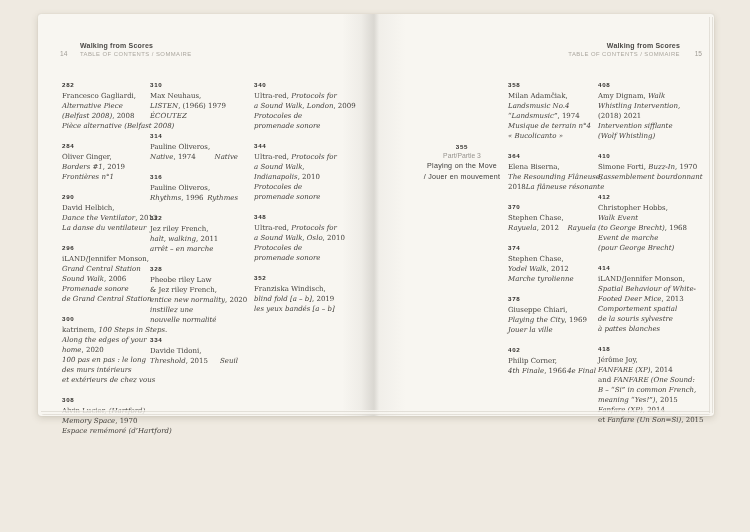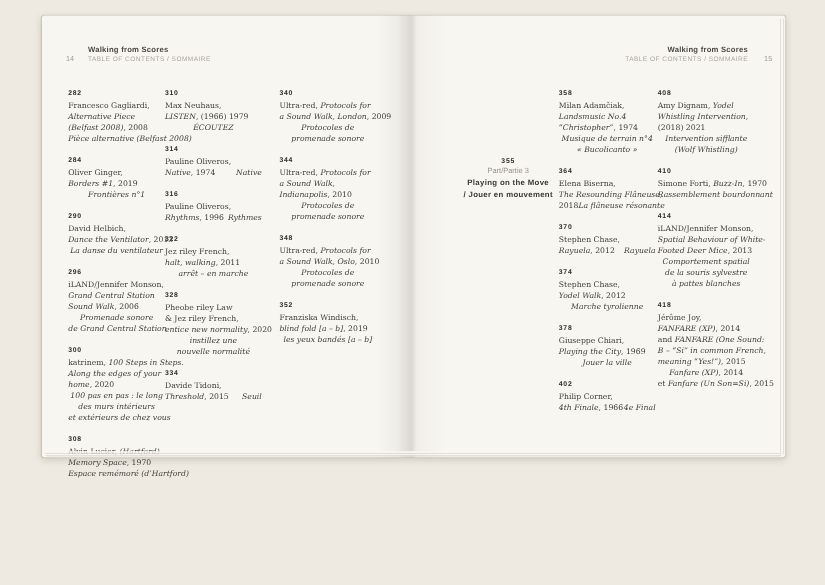--- a/index.html
+++ b/index.html
@@ -48,32 +48,32 @@
   .col{position:absolute;top:67px;width:88px;color:#403e3a;}
   .c1{left:24px;} .c2{left:112px;} .c3{left:216px;}
   .rc2{left:132px;} .rc3{left:222px;}
   .entry{margin-bottom:11px;}
   .num{
     font-family:"Liberation Sans",sans-serif;font-size:6.2px;font-weight:bold;
     color:#2f2d2a;letter-spacing:.7px;line-height:8px;margin-bottom:2px;
   }
   .line{font-size:7px;line-height:10px;white-space:nowrap;}
   .al-l{text-align:left;}
-  .al-r{text-align:center;}
+  .al-r{text-align:left;}
   .al-s{display:flex;justify-content:space-between;}
   .it{font-style:italic;}
   .ro{font-style:normal;}
   
   .part{
     position:absolute;left:40px;top:128px;width:92px;text-align:center;
     font-family:"Liberation Sans",sans-serif;
   }
   .part .pnum{font-size:6.2px;font-weight:bold;color:#2f2d2a;letter-spacing:.7px;line-height:9px;}
   .part .plabel{font-size:6.8px;color:#97938e;line-height:10px;}
-  .part .ptitle{font-size:7.1px;font-weight:bold;color:#3a3836;letter-spacing:.3px;line-height:10.5px;}
+  .part .ptitle{font-size:7.1px;font-weight:normal;color:#3a3836;letter-spacing:.3px;line-height:10.5px;}
 </style>
 </head>
 <body>
 
 <div class="book">
   <div class="spine"></div>
 
   <div class="page page-left">
     <div class="pagenum pagenum-left">14</div>
     <div class="hdr hdr-left">
@@ -214,21 +214,21 @@
       <div class="plabel">Part/Partie 3</div>
       <div class="ptitle">Playing on the Move</div>
       <div class="ptitle">/ Jouer en mouvement</div>
     </div>
 
     <div class="col rc2">
         <div class="entry">
           <div class="num">358</div>
           <div class="line al-l"><span class="ro">Milan Adamčiak,</span></div>
           <div class="line al-l"><span class="it">Landsmusic No.4</span></div>
-          <div class="line al-l"><span class="it">“Christopher”</span><span class="ro">, 1974</span></div>
+          <div class="line al-l"><span class="it">“Landsmusic”</span><span class="ro">, 1974</span></div>
           <div class="line al-r"><span class="it">Musique de terrain n°4</span></div>
           <div class="line al-r"><span class="it">« Bucolicanto »</span></div>
         </div>
         <div class="entry">
           <div class="num">364</div>
           <div class="line al-l"><span class="ro">Elena Biserna,</span></div>
           <div class="line al-l"><span class="it">The Resounding Flâneuse,</span></div>
           <div class="line al-s">
             <span><span class="ro">2018</span></span>
             <span><span class="it">La flâneuse résonante</span></span>
@@ -259,30 +259,38 @@
           <div class="line al-l"><span class="ro">Philip Corner,</span></div>
           <div class="line al-s">
             <span><span class="it">4th Finale</span><span class="ro">, 1966</span></span>
             <span><span class="it">4e Final</span></span>
           </div>
         </div>
       </div>
     <div class="col rc3">
         <div class="entry">
           <div class="num">408</div>
-          <div class="line al-l"><span class="ro">Amy Dignam, </span><span class="it">Yodel</span></div>
+          <div class="line al-l"><span class="ro">Amy Dignam, </span><span class="it">Walk</span></div>
           <div class="line al-l"><span class="it">Whistling Intervention,</span></div>
           <div class="line al-l"><span class="ro">(2018) 2021</span></div>
           <div class="line al-r"><span class="it">Intervention sifflante</span></div>
           <div class="line al-r"><span class="it">(Wolf Whistling)</span></div>
         </div>
         <div class="entry">
           <div class="num">410</div>
           <div class="line al-l"><span class="ro">Simone Forti, </span><span class="it">Buzz-In</span><span class="ro">, 1970</span></div>
           <div class="line al-l"><span class="it">Rassemblement bourdonnant</span></div>
+        </div>
+        <div class="entry">
+          <div class="num">412</div>
+          <div class="line al-l"><span class="ro">Christopher Hobbs,</span></div>
+          <div class="line al-l"><span class="it">Walk Event</span></div>
+          <div class="line al-l"><span class="it">(to George Brecht)</span><span class="ro">, 1968</span></div>
+          <div class="line al-r"><span class="it">Event de marche</span></div>
+          <div class="line al-r"><span class="it">(pour George Brecht)</span></div>
         </div>
         <div class="entry">
           <div class="num">414</div>
           <div class="line al-l"><span class="ro">iLAND/Jennifer Monson,</span></div>
           <div class="line al-l"><span class="it">Spatial Behaviour of White-</span></div>
           <div class="line al-l"><span class="it">Footed Deer Mice</span><span class="ro">, 2013</span></div>
           <div class="line al-r"><span class="it">Comportement spatial</span></div>
           <div class="line al-r"><span class="it">de la souris sylvestre</span></div>
           <div class="line al-r"><span class="it">à pattes blanches</span></div>
         </div>

